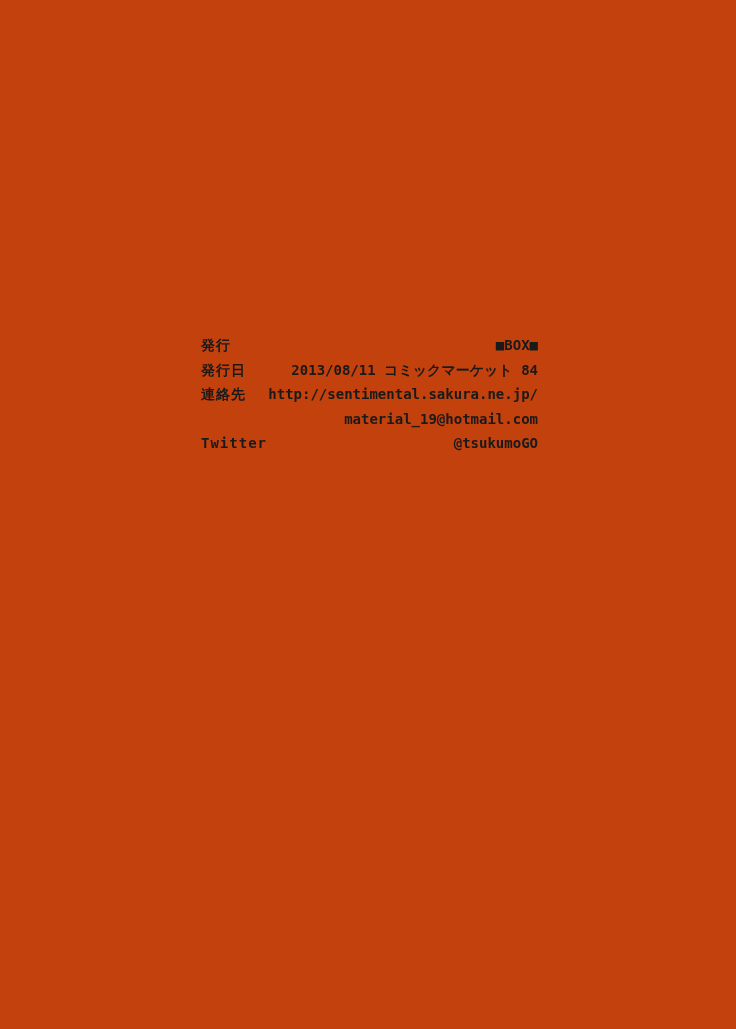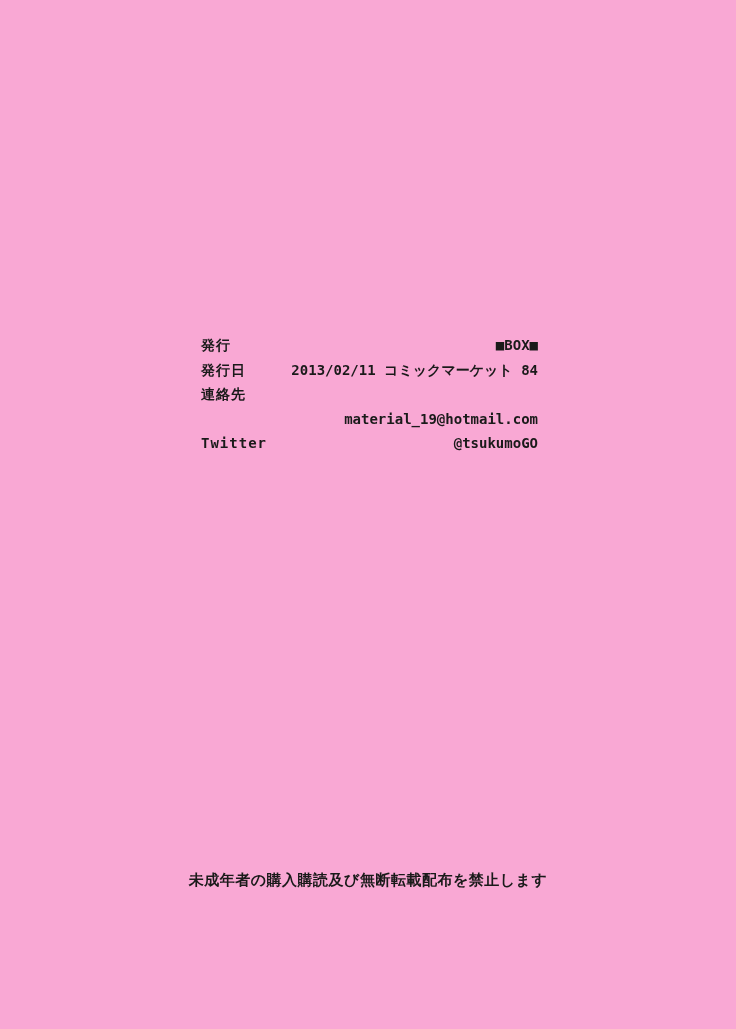--- a/index.html
+++ b/index.html
@@ -4,21 +4,21 @@
 <style>
   html, body {
     margin: 0;
     padding: 0;
     background: #ffffff;
   }
   .page {
     position: relative;
     width: 736px;
     height: 1029px;
-    background: #f9a8d4;
+    background: #c2410c;
     overflow: hidden;
     font-family: "DejaVu Sans Mono", "DejaVu Sans", "Liberation Sans", sans-serif;
     color: #1a1a1a;
   }
   .colophon {
     position: absolute;
     left: 201px;
     top: 333px;
     width: 337px;
     font-size: 14px;
@@ -58,35 +58,35 @@
 
   <div class="colophon">
 
     <div class="colophon-row">
       <span class="colophon-label">発行</span>
       <span class="colophon-value">■BOX■</span>
     </div>
 
     <div class="colophon-row">
       <span class="colophon-label">発行日</span>
-      <span class="colophon-value">2013/02/11 コミックマーケット 84</span>
+      <span class="colophon-value">2013/08/11 コミックマーケット 84</span>
     </div>
 
 
     <div class="colophon-row">
       <span class="colophon-label">連絡先</span>
+      <span class="colophon-value">http://sentimental.sakura.ne.jp/</span>
     </div>
 
     <div class="colophon-row">
       <span class="colophon-label"></span>
       <span class="colophon-value">material_19@hotmail.com</span>
     </div>
 
     <div class="colophon-row">
       <span class="colophon-label">Twitter</span>
       <span class="colophon-value">@tsukumoGO</span>
     </div>
 
   </div>
 
-  <div class="footer-notice">未成年者の購入購読及び無断転載配布を禁止します</div>
 
 </div>
 
 </body></html>

